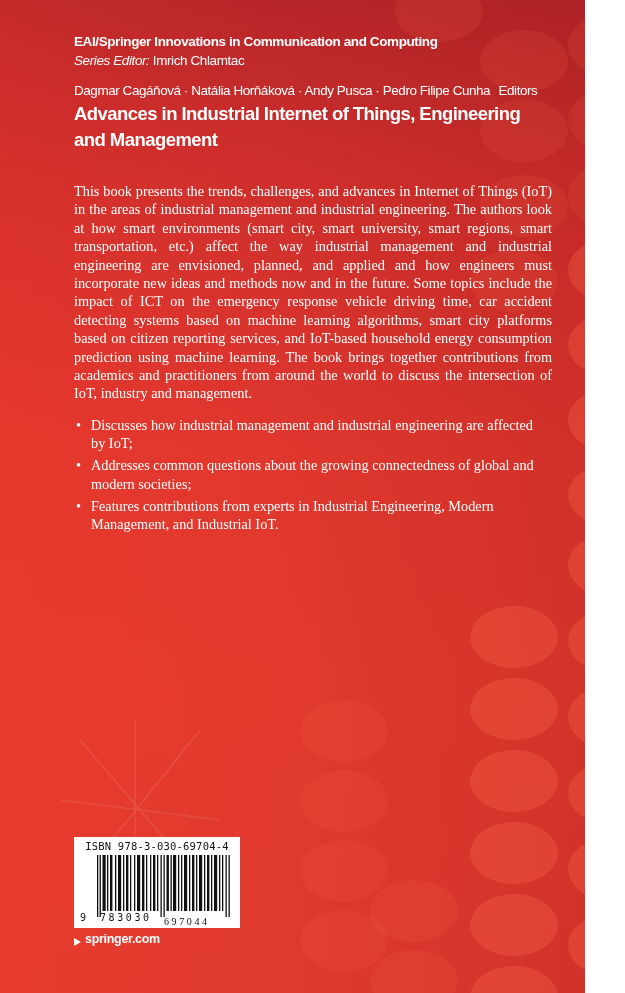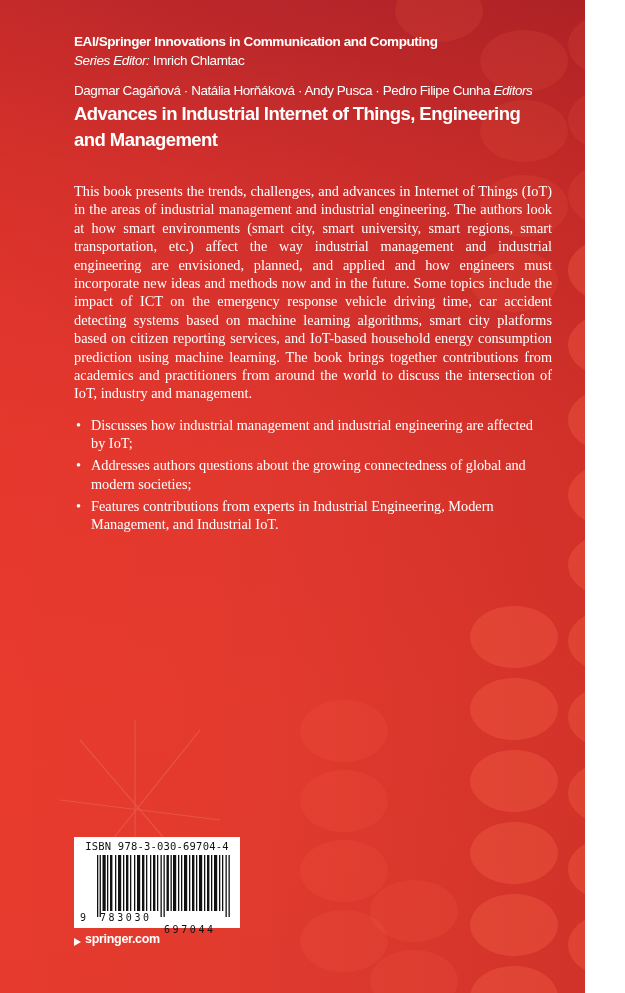--- a/index.html
+++ b/index.html
@@ -41,21 +41,21 @@
     position: absolute; left: 74px; top: 53px;
     font-family: "Liberation Sans", sans-serif;
     font-size: 13.5px; letter-spacing: -0.4px;
   }
   .editor-line .it { font-style: italic; }
   .authors {
     position: absolute; left: 74px; top: 83px;
     font-family: "Liberation Sans", sans-serif;
     font-size: 13.5px; letter-spacing: -0.45px;
   }
-  .authors .it { font-style: italic; }
+  .authors .it { margin-left: 5px; }
   .title {
     position: absolute; left: 74px; top: 101px; width: 460px;
     font-family: "Liberation Sans", sans-serif;
     font-weight: bold; font-size: 18.5px; line-height: 26px;
     letter-spacing: -0.55px;
   }
   .body-text {
     position: absolute; left: 74px; top: 182px; width: 478px;
     font-size: 14.3px; line-height: 18.4px;
     text-align: justify; margin: 0;
@@ -86,21 +86,21 @@
   .bars {
     position: absolute; left: 23px; top: 18px; width: 133px; height: 62px;
   }
   .digits {
     position: absolute; left: 6px; top: 75px; width: 156px; height: 12px;
     font-family: "DejaVu Sans Mono", monospace;
     font-size: 10px; color: #111;
   }
   .digits .d1 { position: absolute; left: 0; top: 0; }
   .digits .d2 { position: absolute; left: 20px; top: 0; letter-spacing: 2.6px; }
-  .digits .d3 { position: absolute; left: 84px; top: 12px; letter-spacing: 2.6px; }
+  .digits .d3 { position: absolute; left: 84px; top: 4px; letter-spacing: 2.6px; font-family: Liberation Serif, serif; }
   .springer {
     position: absolute; left: 74px; top: 932px;
     font-family: "Liberation Sans", sans-serif;
     font-weight: bold; font-size: 12.5px;
     letter-spacing: -0.3px;
     display: flex; align-items: flex-end; gap: 4px;
   }
   .springer .tri {
     width: 0; height: 0;
     border-top: 4.5px solid transparent;
@@ -171,21 +171,21 @@
 
   <p class="body-text">This book presents the trends, challenges, and advances in Internet of Things (IoT) in the areas of industrial management and industrial engineering. The authors look at how smart environments (smart city, smart university, smart regions, smart transportation, etc.) affect the way industrial management and industrial engineering are envisioned, planned, and applied and how engineers must incorporate new ideas and methods now and in the future. Some topics include the impact of ICT on the emergency response vehicle driving time, car accident detecting systems based on machine learning algorithms, smart city platforms based on citizen reporting services, and IoT-based household energy consumption prediction using machine learning. The book brings together contributions from academics and practitioners from around the world to discuss the intersection of IoT, industry and management.</p>
 
   <ul class="bullets">
     <li>
       <span class="bul">•</span>
       <span>Discusses how industrial management and industrial engineering are affected by IoT;</span>
     </li>
     <li>
       <span class="bul">•</span>
-      <span>Addresses authors questions about the growing connectedness of global and modern societies;</span>
+      <span>Addresses common questions about the growing connectedness of global and modern societies;</span>
     </li>
     <li>
       <span class="bul">•</span>
       <span>Features contributions from experts in Industrial Engineering, Modern Management, and Industrial IoT.</span>
     </li>
   </ul>
 
   <div class="barcode-box">
     <div class="isbn">ISBN 978-3-030-69704-4</div>
     <svg class="bars" viewBox="0 0 133 62" preserveAspectRatio="none">

